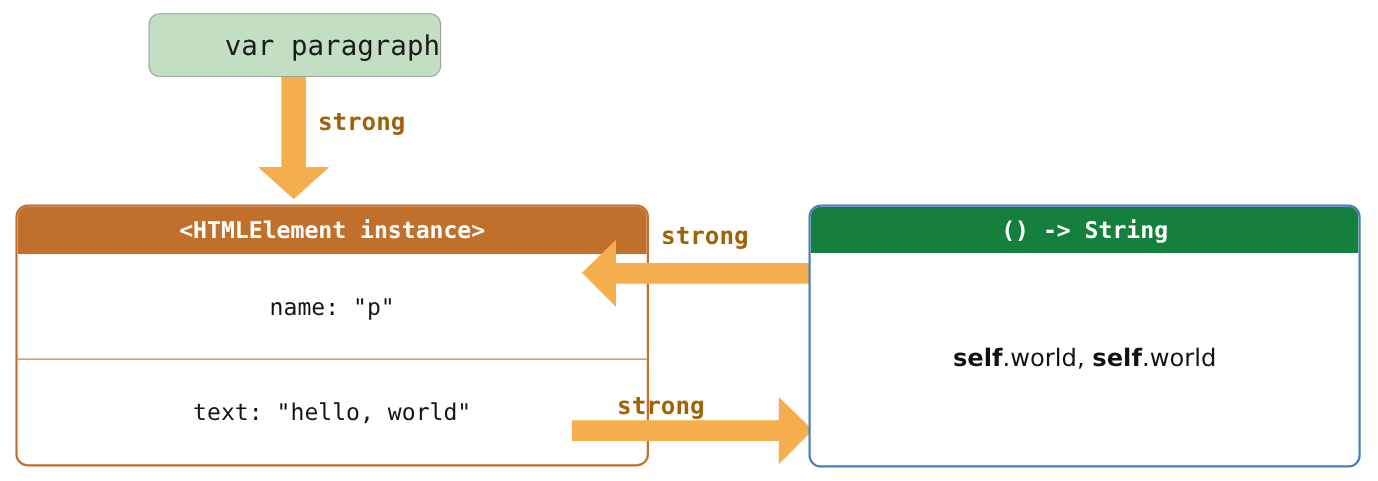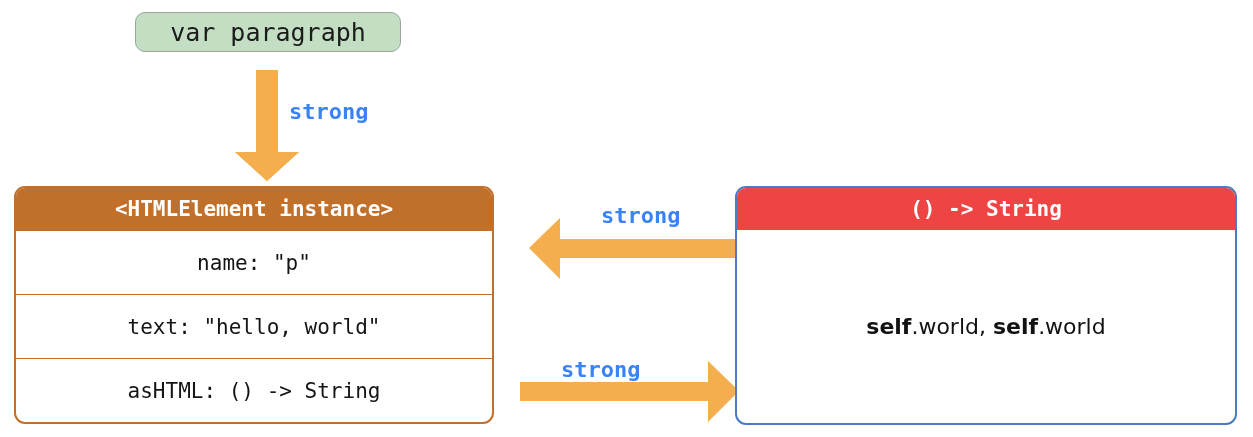--- a/index.html
+++ b/index.html
@@ -21,41 +21,41 @@
     box-sizing: border-box;
     border-radius: 10px;
     overflow: hidden;
   }
 
   
   .var-node {
     left: 135px;
     top: 12px;
     width: 266px;
-    height: 40px;
+    height: 58px;
     background: #c3dec3;
     border: 1px solid #9aa79a;
     border-radius: 10px;
     display: flex;
     align-items: center;
-    justify-content: center;
+    justify-content: flex-end;
   }
   .var-label {
     font-family: "DejaVu Sans Mono", monospace;
     font-size: 25px;
     color: #1b1b1b;
     letter-spacing: 0px;
     white-space: pre;
   }
 
   
   .instance-node {
     left: 14px;
     top: 186px;
-    width: 480px;
+    width: 576px;
     height: 238px;
     border: 2px solid #c1702c;
     border-radius: 11px;
     background: #ffffff;
     display: flex;
     flex-direction: column;
   }
   .instance-header {
     background: #c1702c;
     color: #ffffff;
@@ -87,21 +87,21 @@
     top: 186px;
     width: 502px;
     height: 239px;
     border: 2px solid #4a7cbf;
     border-radius: 11px;
     background: #ffffff;
     display: flex;
     flex-direction: column;
   }
   .closure-header {
-    background: #ef4444;
+    background: #15803d;
     color: #ffffff;
     font-family: "DejaVu Sans Mono", monospace;
     font-weight: bold;
     font-size: 21px;
     height: 42px;
     display: flex;
     align-items: center;
     justify-content: center;
     white-space: pre;
   }
@@ -122,21 +122,21 @@
     position: absolute;
     overflow: visible;
   }
   .arrow-fill { fill: #f5ae4d; }
 
   .edge-label {
     position: absolute;
     font-family: "DejaVu Sans Mono", monospace;
     font-weight: bold;
     font-size: 22px;
-    color: #3b82f6;
+    color: #a16207;
     white-space: pre;
   }
 
   #arrow-down   { left: 254px; top: 70px;  }
   #arrow-left   { left: 530px; top: 234px; }
   #arrow-right  { left: 520px; top: 377px; }
 
   #label-down   { left: 289px; top: 99px;  }
   #label-left   { left: 601px; top: 203px; }
   #label-right  { left: 561px; top: 357px; }
@@ -151,21 +151,20 @@
 <svg class="arrow-svg" id="arrow-down" width="46" height="112" viewBox="0 0 46 112">
   <polygon class="arrow-fill" points="2,0 24,0 24,82 45,82 13,111 -19,82 2,82" transform="translate(0,0)"></polygon>
   <path class="arrow-fill" d="M2 0 H24 V82 H45 L13 111 L-19 82 H2 Z"></path>
 </svg>
 <span class="edge-label" id="label-down">strong</span>
 
 <div class="node instance-node">
   <div class="instance-header">&lt;HTMLElement instance&gt;</div>
   <div class="instance-row">name: "p"</div>
   <div class="instance-row">text: "hello, world"</div>
-  <div class="instance-row">asHTML: () -&gt; String</div>
 </div>
 
 <svg class="arrow-svg" id="arrow-left" width="208" height="46" viewBox="0 0 208 46">
   <path class="arrow-fill" d="M208 5 V24 H30 V45 L-1 14 L30 -16 V5 Z"></path>
 </svg>
 <span class="edge-label" id="label-left">strong</span>
 
 <svg class="arrow-svg" id="arrow-right" width="220" height="46" viewBox="0 0 220 46">
   <path class="arrow-fill" d="M0 5 V24 H188 V45 L219 14 L188 -16 V5 Z"></path>
 </svg>

